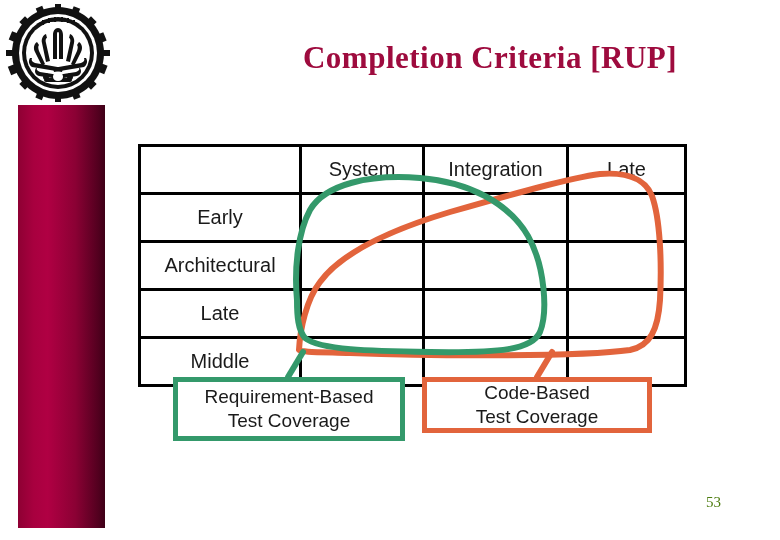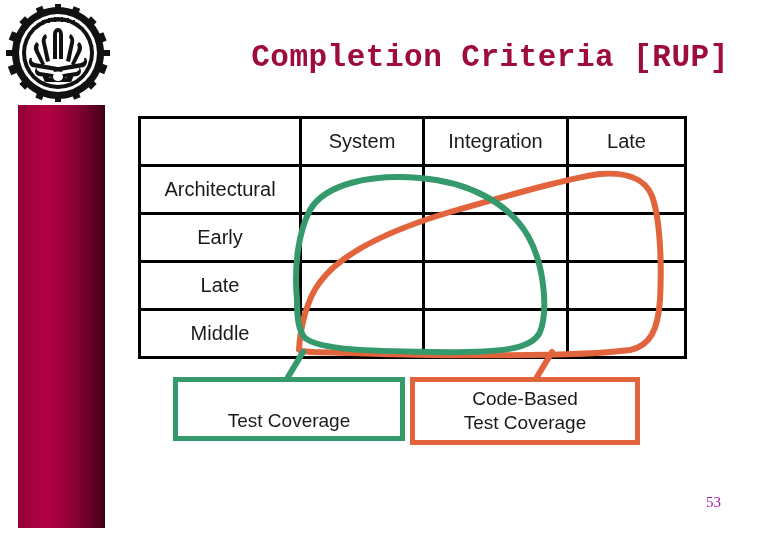--- a/index.html
+++ b/index.html
@@ -36,33 +36,33 @@
     background: linear-gradient(to right, #8e0033 0%, #a8003f 18%, #b00043 34%, #8b0134 66%, #53001f 92%, #3e0017 100%);
   }
 
   
   #title {
     position: absolute;
     left: 240px;
     top: 40px;
     width: 500px;
     text-align: center;
-    font-family: Liberation Mono, monospace;
+    font-family: Liberation Serif, serif;
     font-weight: bold;
     font-size: 31px;
     color: #9e0b3e;
     letter-spacing: 0.5px;
     white-space: nowrap;
   }
 
   
   #matrix {
     position: absolute;
     left: 138px;
-    top: 116px;
+    top: 144px;
     width: 534px;
     height: 226px;
     border-collapse: collapse;
     background: #ffffff;
     table-layout: fixed;
   }
   #matrix td {
     border: 3px solid #000000;
     font-family: "Liberation Sans", sans-serif;
     font-size: 20px;
@@ -106,35 +106,35 @@
     box-sizing: border-box;
   }
   #callout-green {
     left: 173px;
     top: 377px;
     width: 232px;
     height: 64px;
     border: 5px solid #34996b;
   }
   #callout-orange {
-    left: 410px;
+    left: 422px;
     top: 377px;
     width: 230px;
-    height: 68px;
+    height: 56px;
     border: 5px solid #e2643c;
   }
 
   
   #page-number {
     position: absolute;
     left: 706px;
     top: 494px;
     font-family: "Liberation Serif", serif;
     font-size: 15px;
-    color: #a21caf;
+    color: #4d7c0f;
   }
 </style>
 </head>
 <body>
 
 <div id="slide">
 
   <svg id="logo" viewBox="0 0 104 98" xmlns="http://www.w3.org/2000/svg">
     <g fill="#111111">
 
@@ -204,27 +204,27 @@
 
   <table id="matrix">
     <tbody>
       <tr>
         <td class="col-0"></td>
         <td class="col-1">System</td>
         <td class="col-2">Integration</td>
         <td class="col-3">Late</td>
       </tr>
       <tr>
+        <td class="col-0 rowlabel">Early</td>
+        <td class="col-1"></td>
+        <td class="col-2"></td>
+        <td class="col-3"></td>
+      </tr>
+      <tr>
         <td class="col-0 rowlabel">Architectural</td>
-        <td class="col-1"></td>
-        <td class="col-2"></td>
-        <td class="col-3"></td>
-      </tr>
-      <tr>
-        <td class="col-0 rowlabel">Early</td>
         <td class="col-1"></td>
         <td class="col-2"></td>
         <td class="col-3"></td>
       </tr>
       <tr>
         <td class="col-0 rowlabel">Late</td>
         <td class="col-1"></td>
         <td class="col-2"></td>
         <td class="col-3"></td>
       </tr>
@@ -258,21 +258,21 @@
              C 545 266, 548 312, 540 332
              C 532 350, 500 353, 430 352
              C 370 351, 320 350, 305 338
              C 298 330, 297 316, 297 300 Z" fill="none" stroke="#34996b" stroke-width="6" stroke-linecap="round" stroke-linejoin="round"></path>
 
     <path d="M 303 352 L 288 377" fill="none" stroke="#34996b" stroke-width="6" stroke-linecap="round"></path>
   </svg>
 
   <div id="callout-green" class="callout">
     <div>
-      <br>
+      <span>Requirement-Based</span><br>
       <span>Test Coverage</span>
     </div>
   </div>
 
   <div id="callout-orange" class="callout">
     <div>
       <span>Code-Based</span><br>
       <span>Test Coverage</span>
     </div>
   </div>

